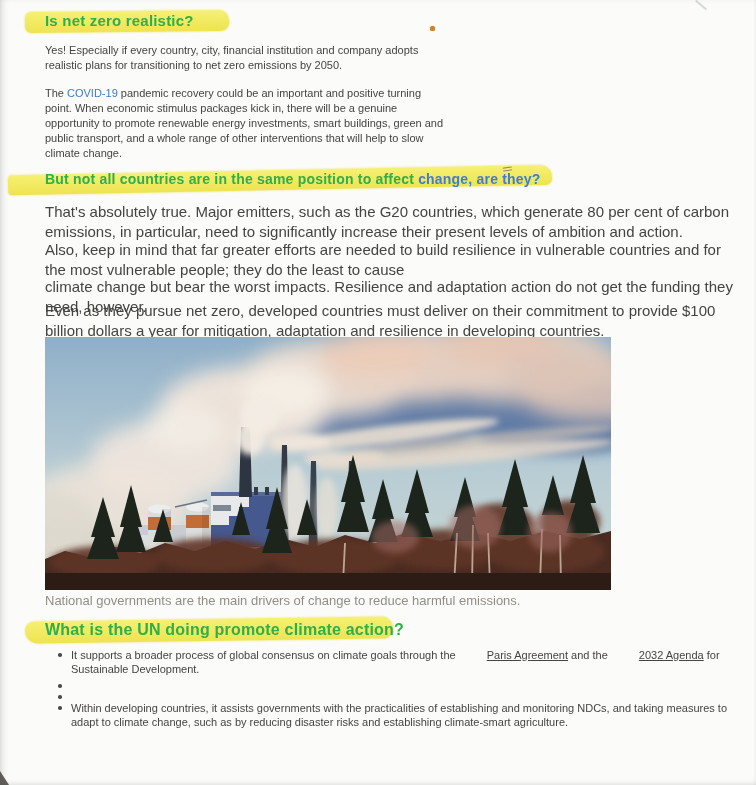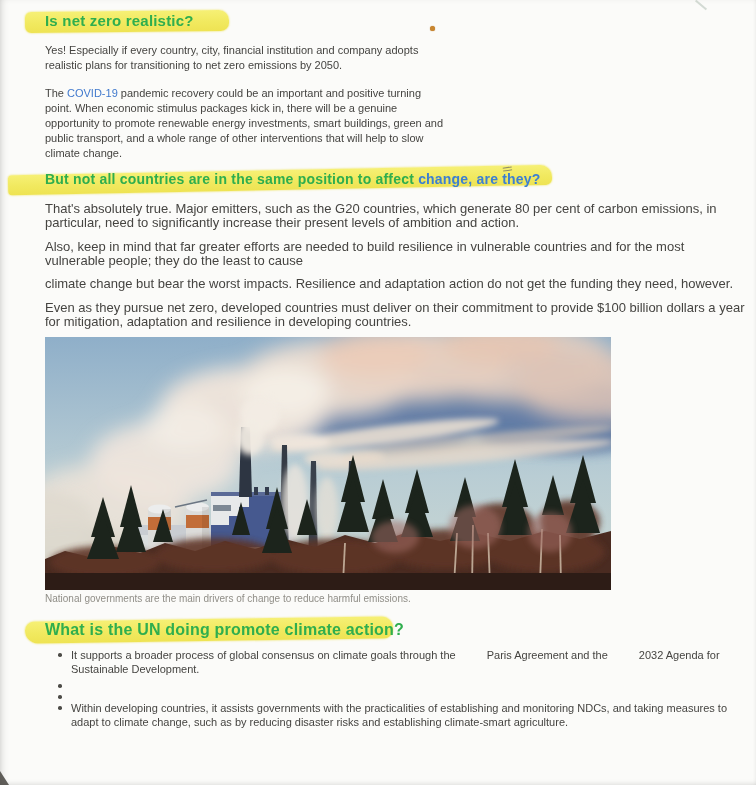--- a/index.html
+++ b/index.html
@@ -11,28 +11,28 @@
     box-shadow:inset 5px 0 8px -5px rgba(0,0,0,.22), inset 0 -4px 6px -4px rgba(0,0,0,.12), inset -3px 0 5px -4px rgba(0,0,0,.10);
   }
   
   .hwrap{position:absolute;padding-left:6px;}
   .hl{position:absolute;background:linear-gradient(180deg,#f6f075 0%,#f1e95f 55%,#eee353 100%);
       border-radius:6px 10px 8px 6px;box-shadow:0 0 2px rgba(234,222,60,.9);}
   .htext{position:relative;font-weight:bold;letter-spacing:.2px;}
   .green{color:#2fae4e;}
   .blue{color:#3c7fd2;}
   
-  .para{position:absolute;font-size:13px;line-height:14px;color:#454441;margin:0;}
+  .para{position:absolute;font-size:15px;line-height:20px;color:#454441;margin:0;}
   .narrow{width:402px;font-size:11px;line-height:15px;}
   .wide{width:700px;}
   a.bluelink{color:#4079cd;cursor:pointer;}
-  a.darklink{color:#454441;cursor:pointer;padding-left:28px;}
+  a.darklink{color:#454441;text-decoration:underline;cursor:pointer;padding-left:28px;}
   
   .photo{position:absolute;left:45px;top:337px;width:566px;height:253px;}
-  .caption{position:absolute;left:45px;top:593px;font-size:10px;color:#908e87;margin:0;}
+  .caption{position:absolute;left:45px;top:593px;font-size:13px;color:#908e87;margin:0;}
   
   .bullets{position:absolute;left:58px;top:648px;width:676px;}
   .bullet{display:flex;align-items:flex-start;margin-bottom:3px;}
   .bullet.emptyb{height:9px;margin-bottom:2px;}
   .dot{flex:0 0 13px;margin-top:5px;}
   .dot::before{content:"";display:block;width:3.5px;height:3.5px;border-radius:50%;background:#4c4b47;}
   .btext{font-size:11px;line-height:14px;width:660px;}
   
   .scan-dot{position:absolute;left:430px;top:26px;width:5px;height:5px;border-radius:50%;background:#c9862f;box-shadow:0 0 1px #b3742a;}
   .pencil-eq{position:absolute;left:503px;top:167px;width:9px;height:5px;transform:rotate(-8deg);opacity:.75;}

